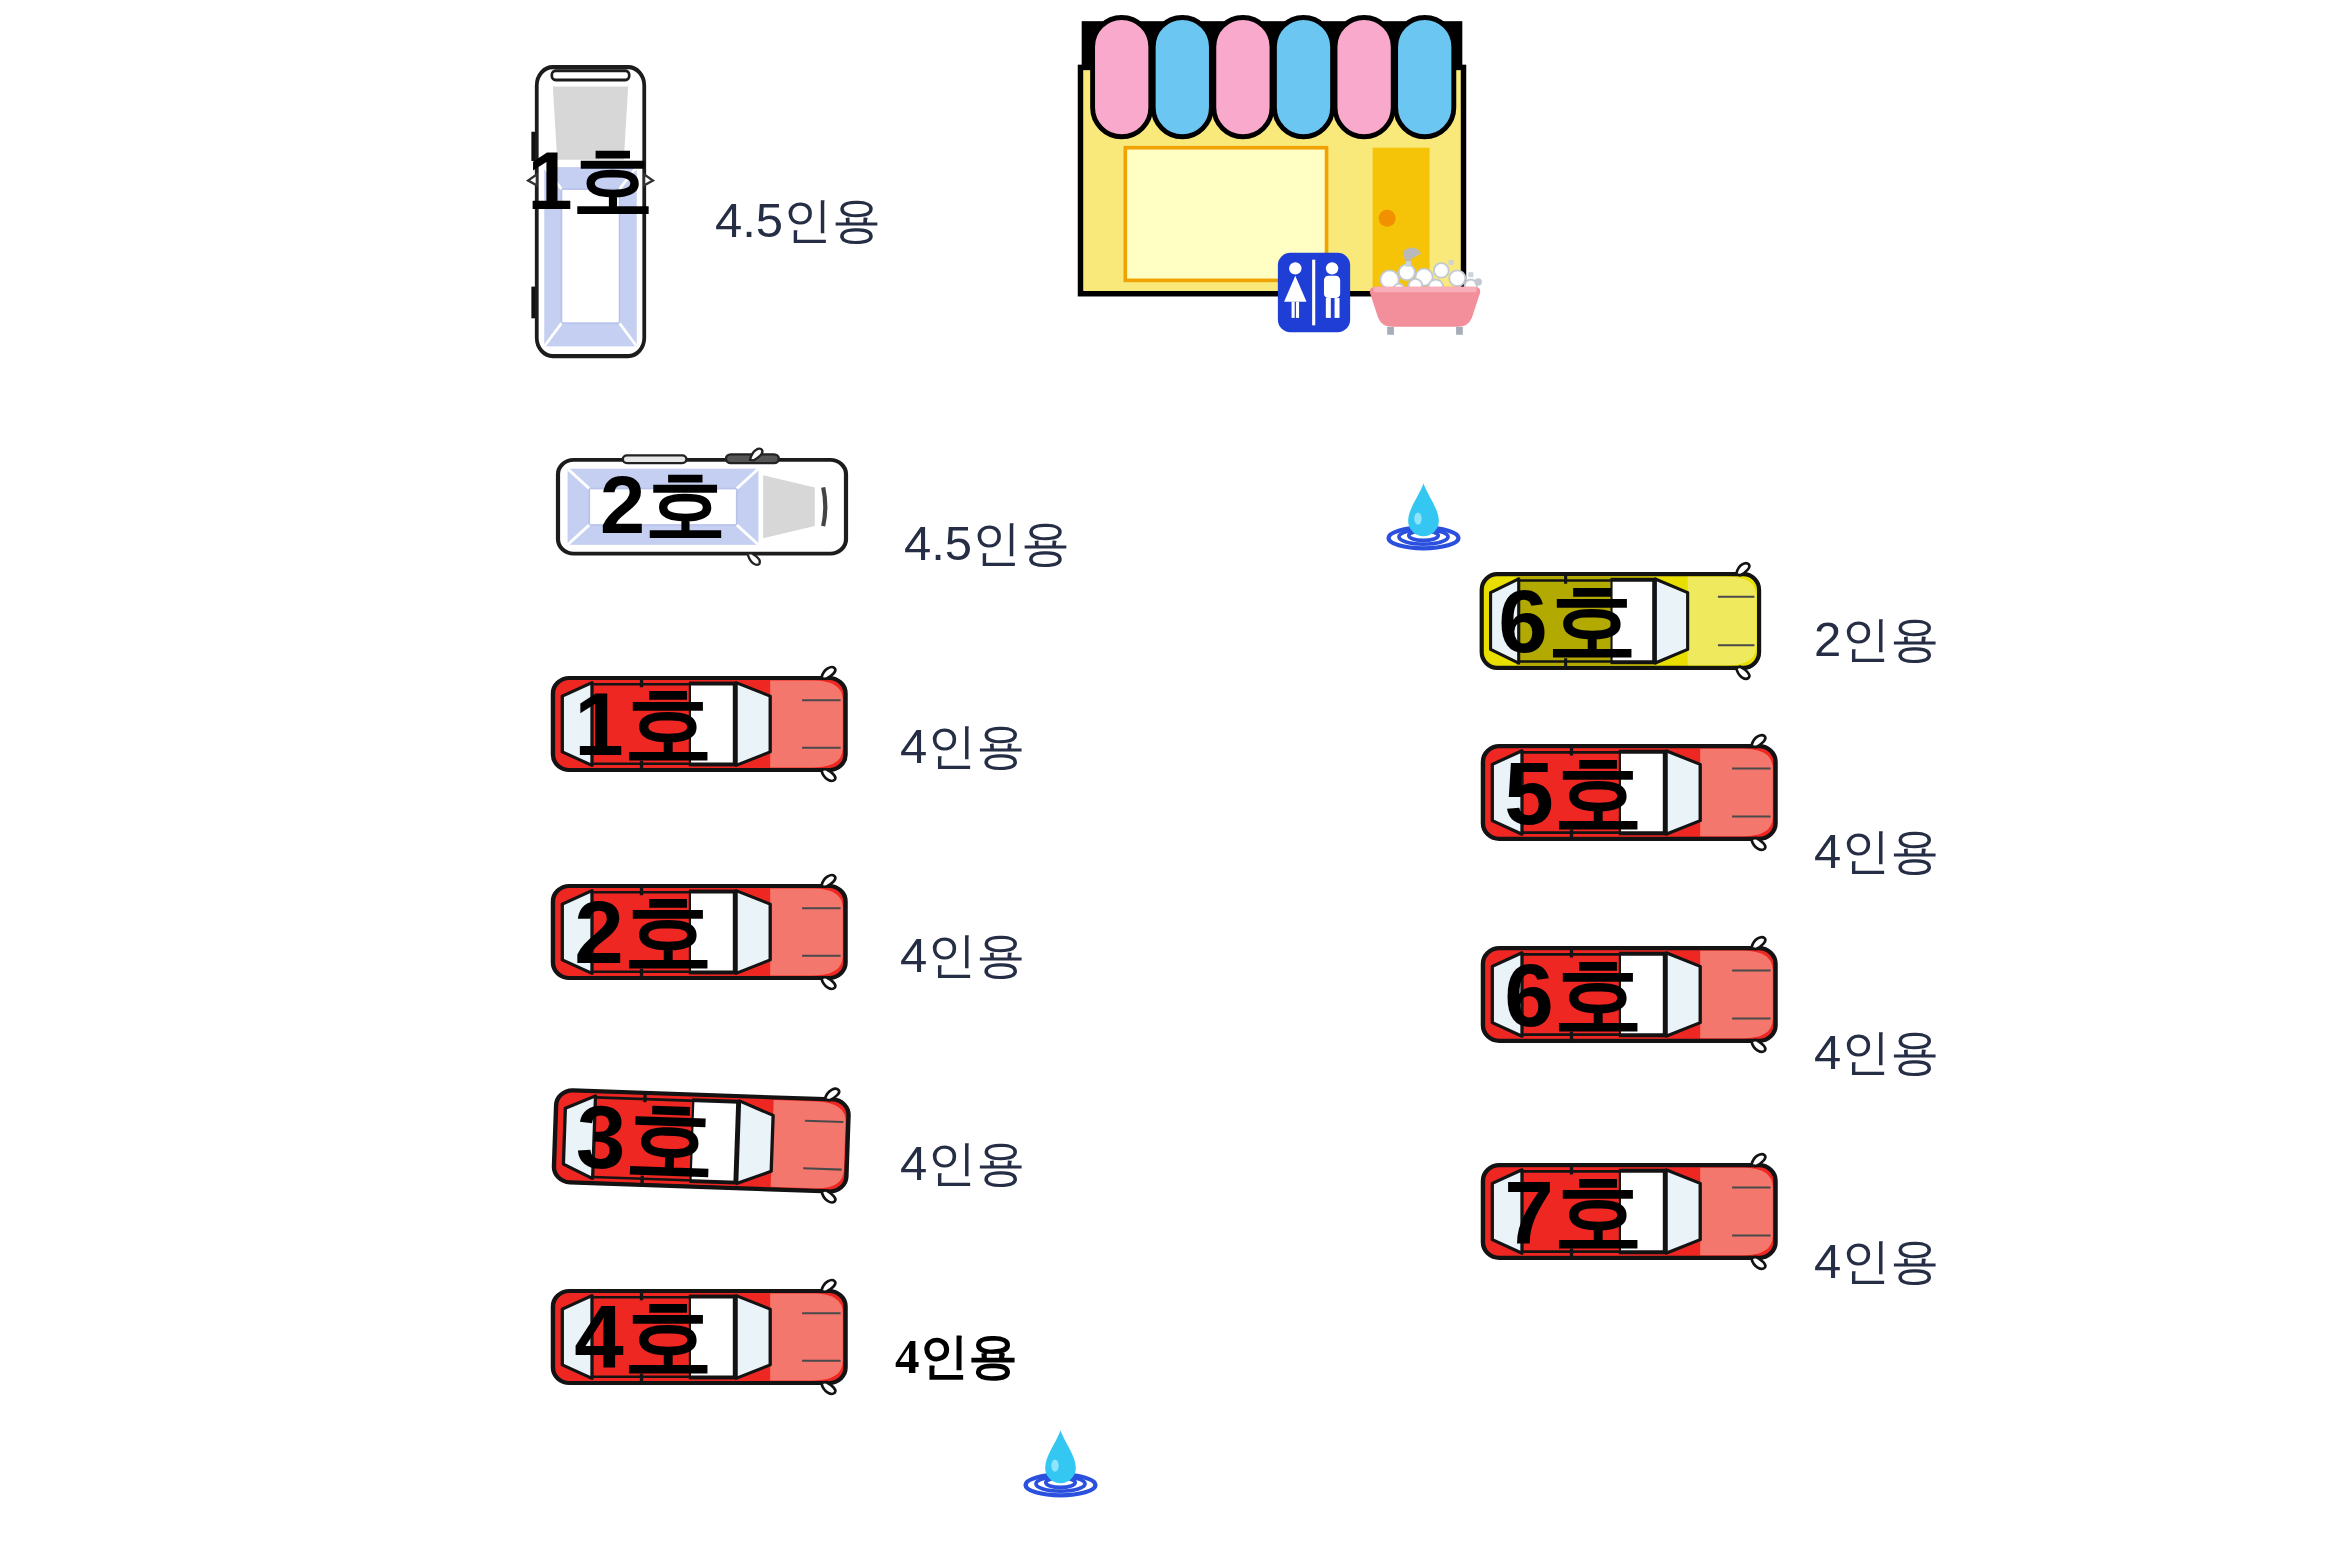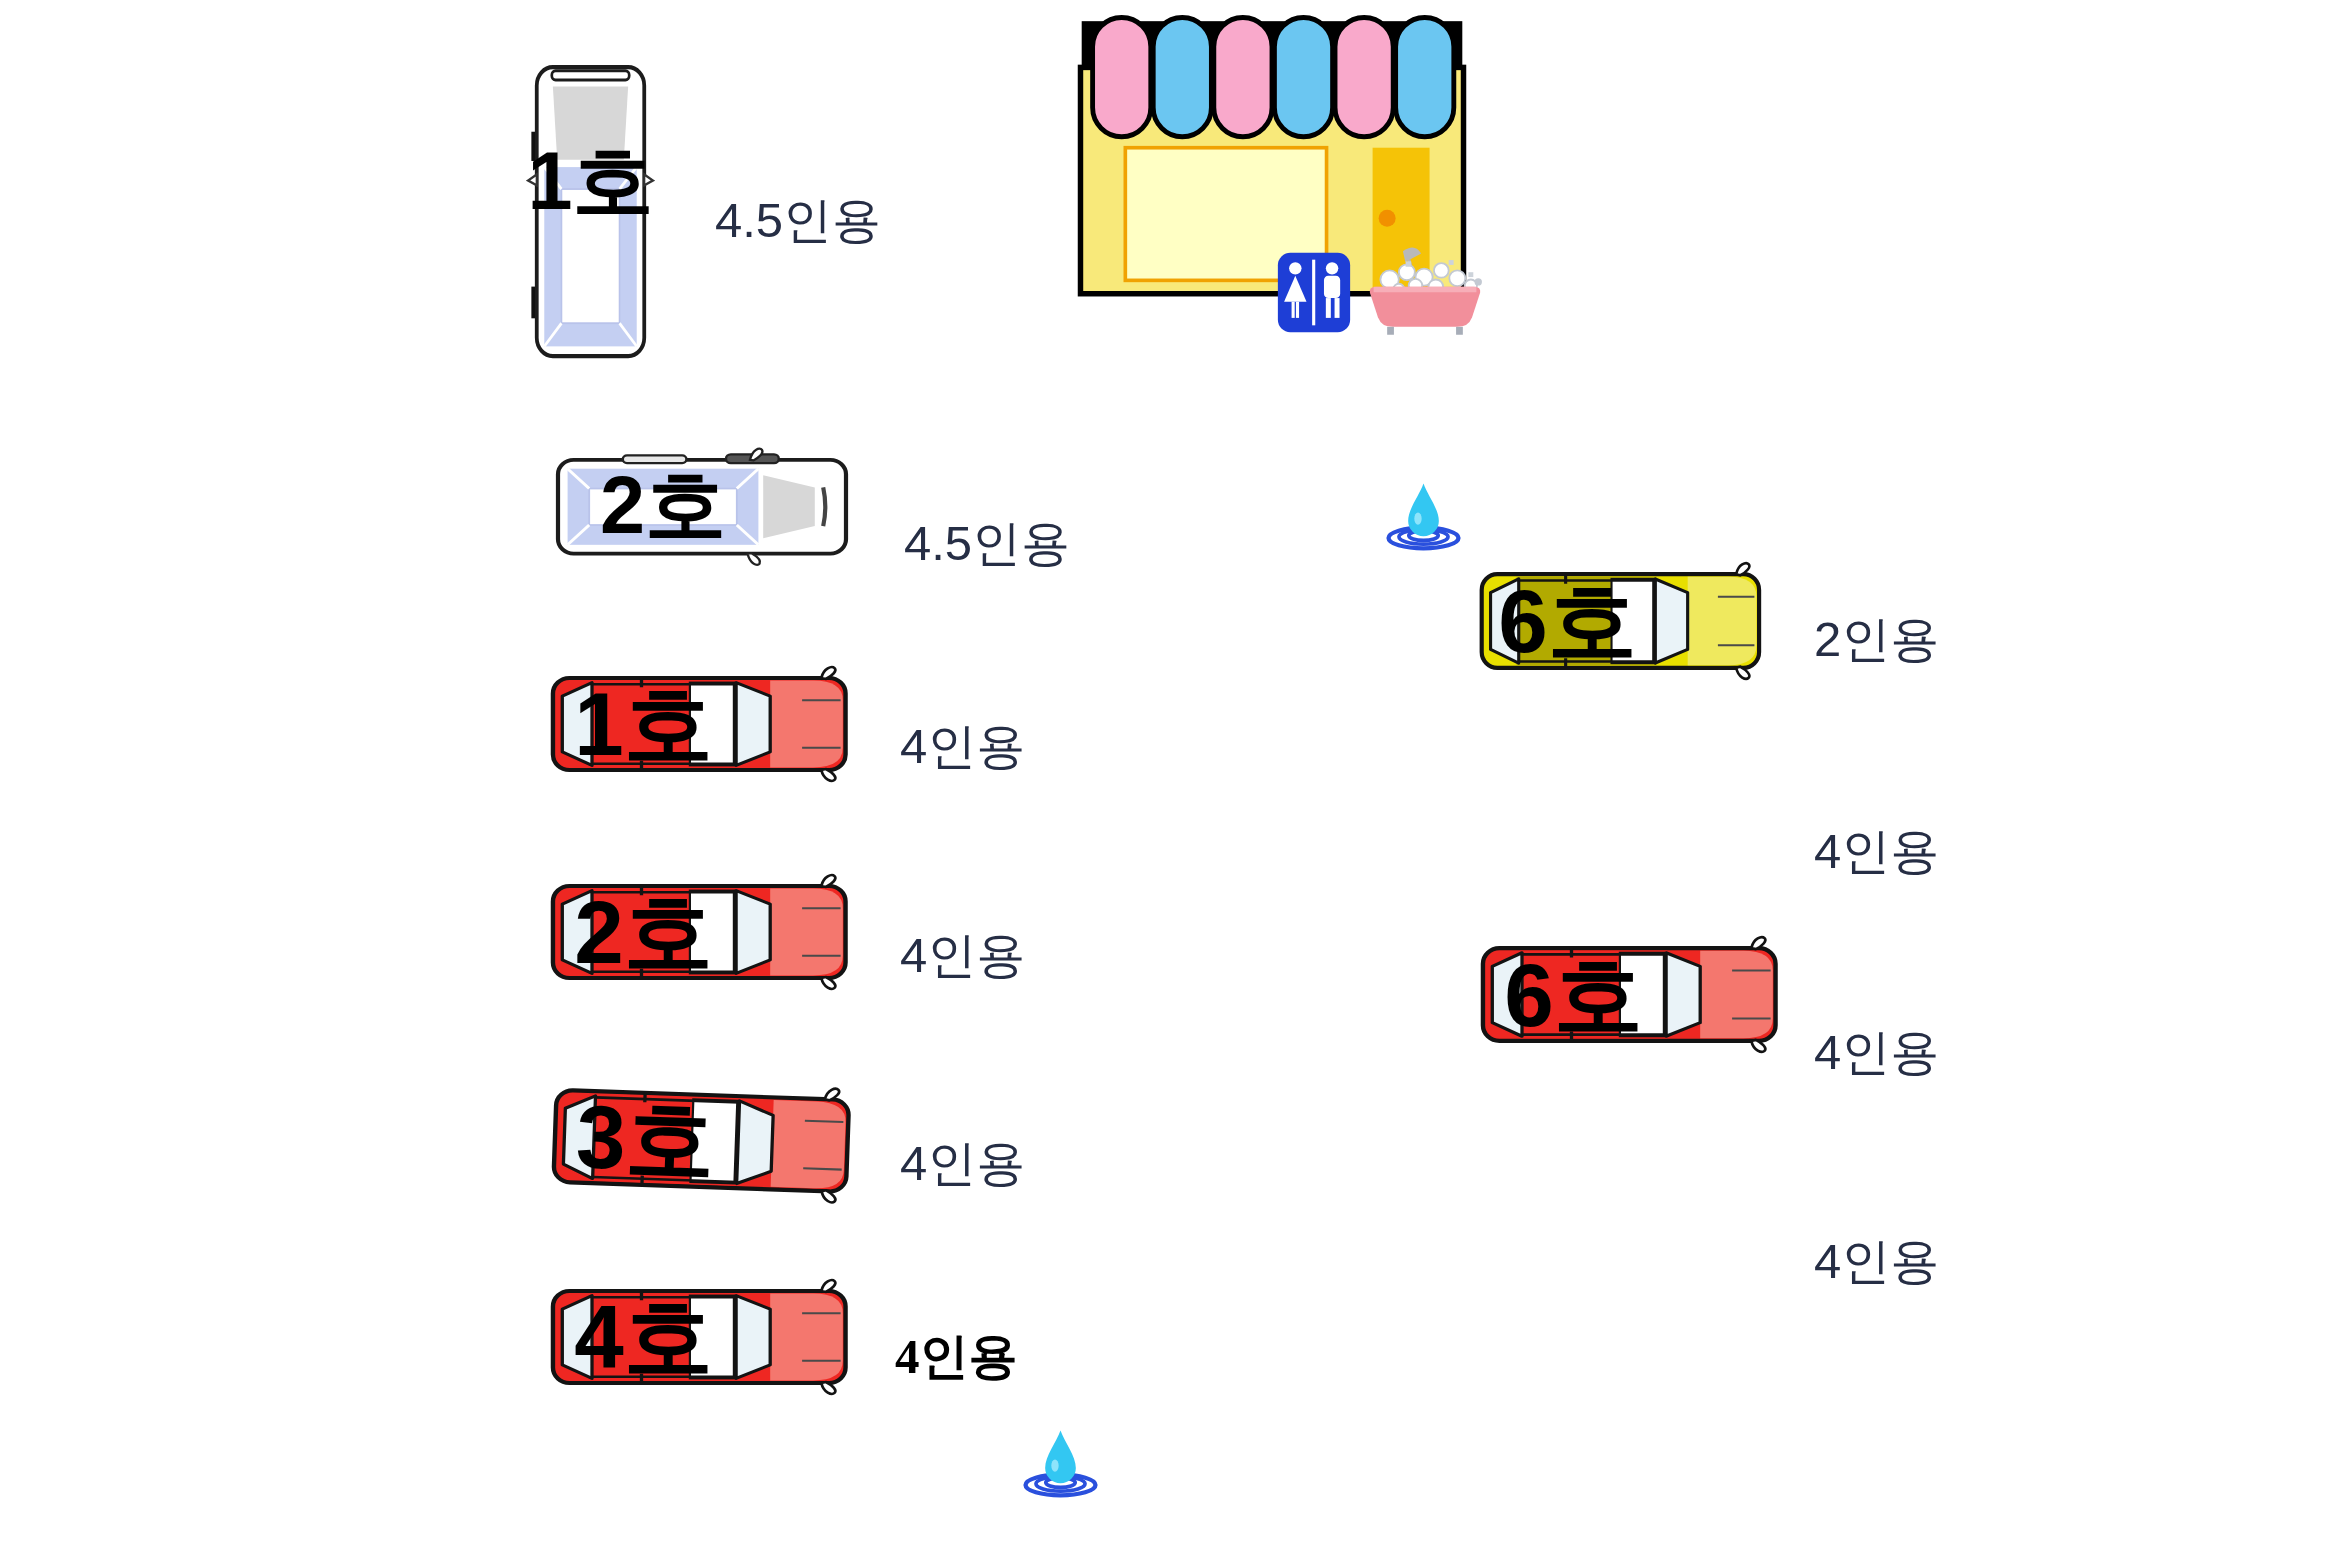--- a/index.html
+++ b/index.html
@@ -198,30 +198,42 @@
   </div>
 
   <div class="veh car car-yellow" style="left:1477px;top:560px;width:292px;height:122px">
     <svg class="shape" viewBox="0 0 560 232" preserveAspectRatio="none">
         <use href="#sym-car"></use>
       </svg>
     <div class="veh-label">6호</div>
   </div>
   <div class="cap" style="left:1814px;top:599px">2인용</div>
 
+  <div class="veh car car-red" style="left:1478px;top:732px;width:308px;height:121px">
+    <svg class="shape" viewBox="0 0 560 232" preserveAspectRatio="none">
+        <use href="#sym-car"></use>
+      </svg>
+    <div class="veh-label">5호</div>
+  </div>
   <div class="cap" style="left:1814px;top:811px">4인용</div>
 
   <div class="veh car car-red" style="left:1478px;top:934px;width:308px;height:121px">
     <svg class="shape" viewBox="0 0 560 232" preserveAspectRatio="none">
         <use href="#sym-car"></use>
       </svg>
     <div class="veh-label">6호</div>
   </div>
   <div class="cap" style="left:1814px;top:1012px">4인용</div>
 
+  <div class="veh car car-red" style="left:1478px;top:1151px;width:308px;height:121px">
+    <svg class="shape" viewBox="0 0 560 232" preserveAspectRatio="none">
+        <use href="#sym-car"></use>
+      </svg>
+    <div class="veh-label">7호</div>
+  </div>
   <div class="cap" style="left:1814px;top:1221px">4인용</div>
 
   <div class="icon" style="left:1020px;top:1428px;width:81px;height:74px">
     <svg class="shape" viewBox="0 0 132 122" preserveAspectRatio="none">
         <use href="#sym-drop"></use>
       </svg>
   </div>
 
 </div>
 

